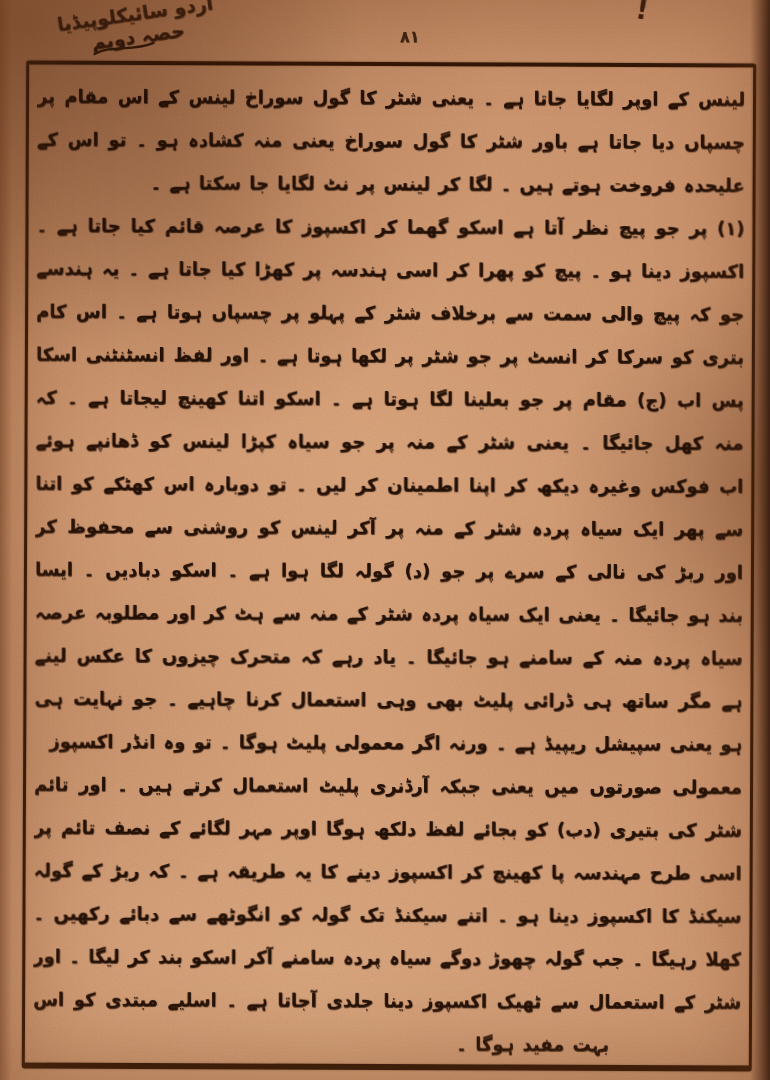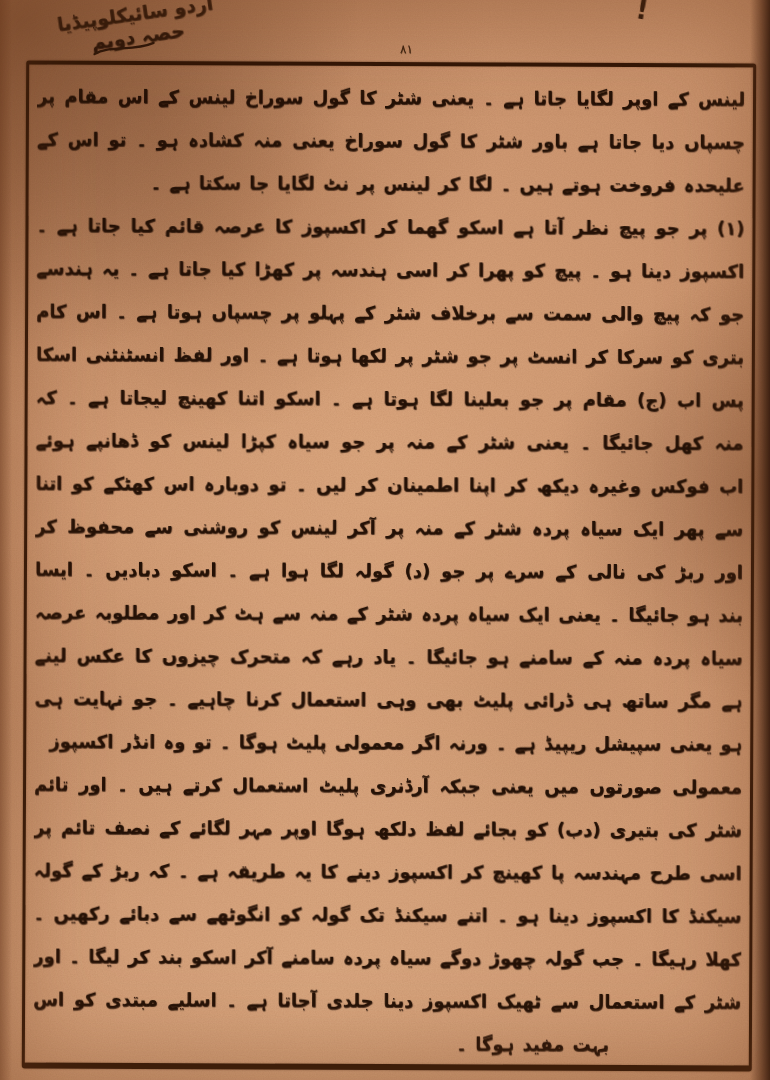--- a/index.html
+++ b/index.html
@@ -33,22 +33,22 @@
   .title{
     position:absolute;left:44px;top:2px;width:185px;
     transform:rotate(-8deg);
     direction:rtl;text-align:center;
     font-weight:700;font-size:19px;line-height:1.2;
     color:#2a1407;text-shadow:.4px .6px .8px rgba(42,20,7,.8);
     filter:blur(.2px);
   }
   .flourish{position:absolute;left:92px;top:41px;transform:rotate(-6deg);}
   .pagenum{
-    position:absolute;left:400px;top:42px;
-    font-weight:400;font-size:12px;color:#38200e;
+    position:absolute;left:400px;top:27px;
+    font-weight:700;font-size:16px;color:#38200e;
     text-shadow:.3px .5px .7px rgba(56,32,14,.7);filter:blur(.2px);
   }
   .mark{
     position:absolute;left:636px;top:-6px;
     font-weight:700;font-size:27px;color:#2a1508;
     transform:rotate(10deg);filter:blur(.25px);
   }
 
   
   .frame{

